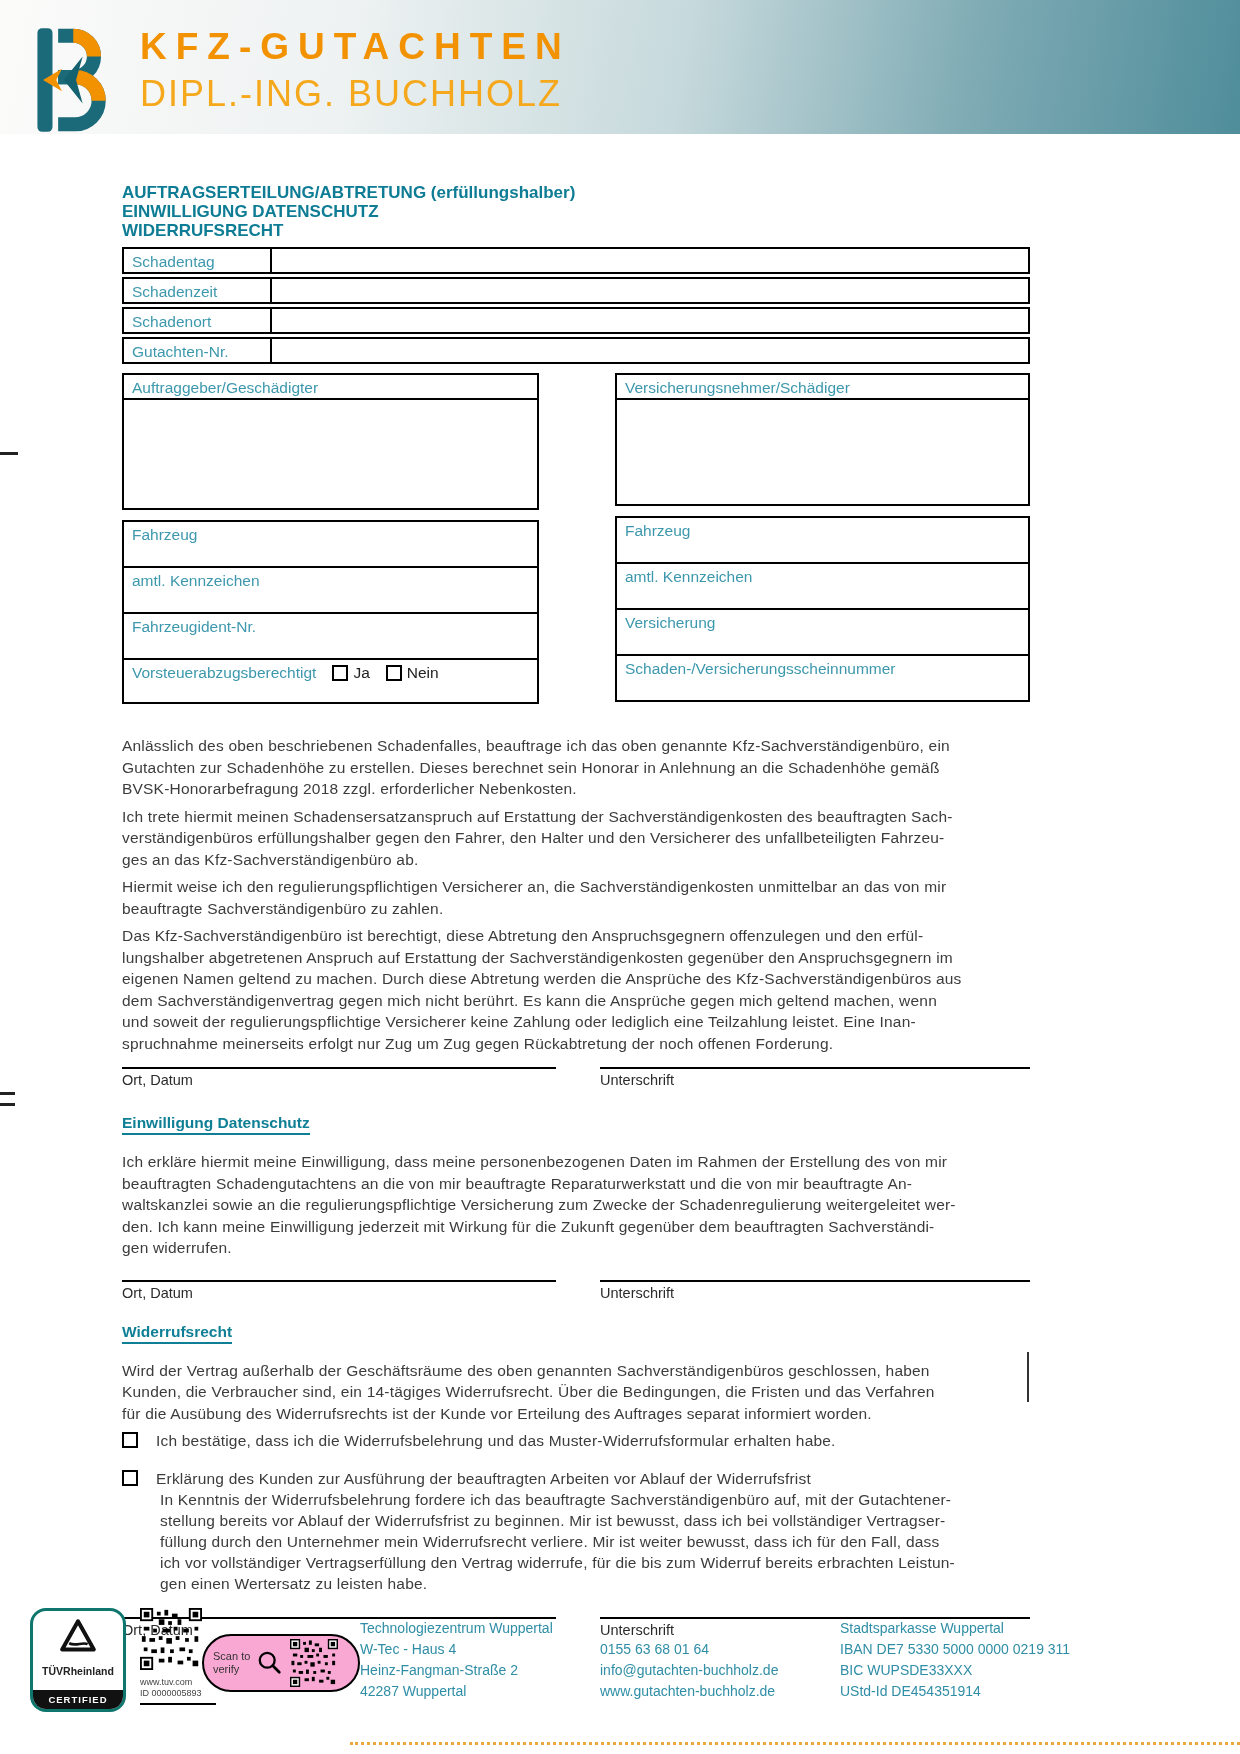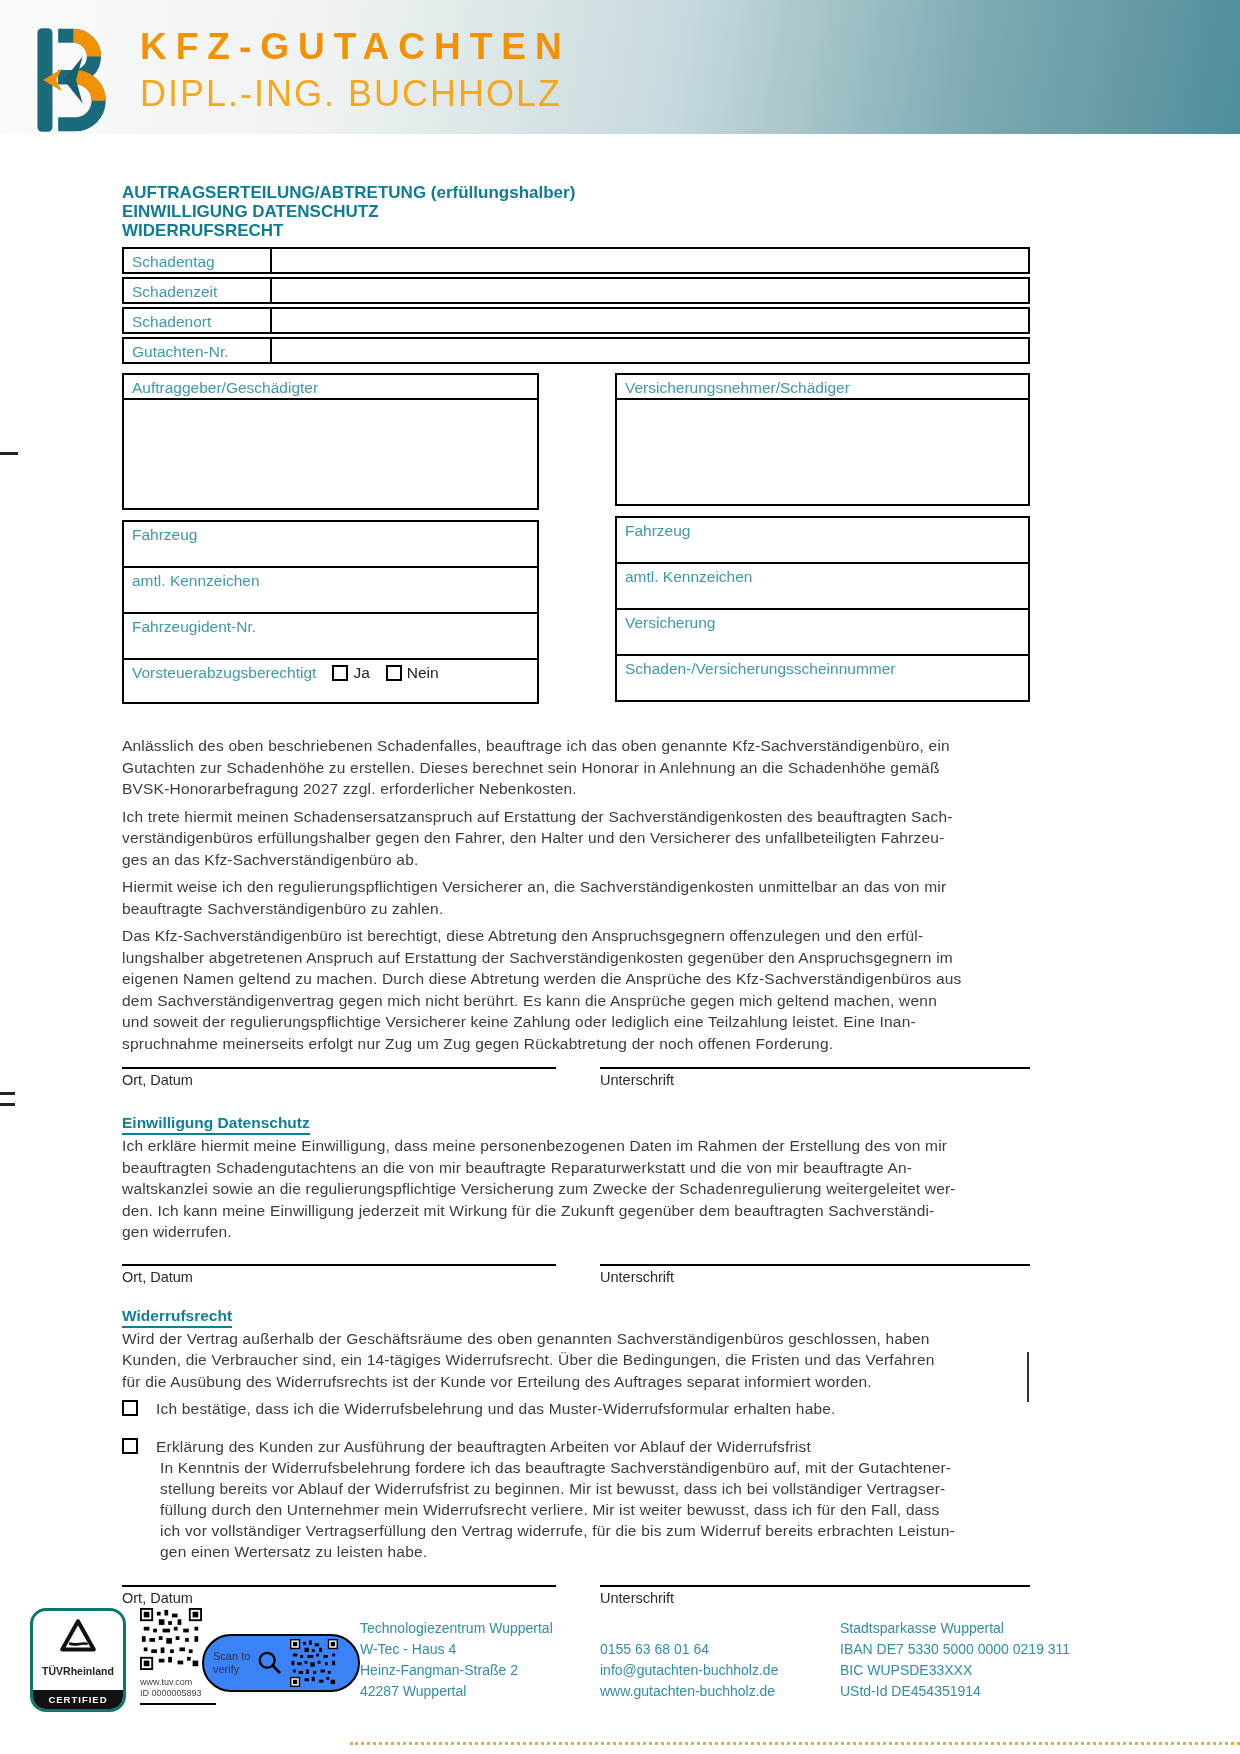--- a/index.html
+++ b/index.html
@@ -50,21 +50,21 @@
   .sig2{margin-top:21px;}
   .sig3{margin-top:23px;}
   .sigcell{border-top:2px solid #000;padding-top:3px;font-size:14.5px;color:#2b2b2b;}
   .sigL{width:434px;}
   .sigR{width:430px;}
   
   .sect-h{display:inline-block;color:#0f7f96;font-weight:bold;font-size:15.5px;line-height:20px;
           border-bottom:2px solid #0f7f96;}
   .dsh{margin-top:25px;}
   .wrh{margin-top:21px;}
-  .sect-body{margin-top:0;}
+  .sect-body{margin-top:16px;}
   
   .cbrow{display:flex;margin-top:6px;align-items:flex-start;}
   .cbrow .cb{margin-top:2px;}
   .cbrow .txt{margin-left:18px;font-size:15.5px;line-height:21px;color:#3c3c3c;letter-spacing:0.2px;}
   .cbblock{margin-top:17px;}
   .cb2title{font-size:15.5px;line-height:21px;letter-spacing:0.2px;}
   .cb2body{margin:0 0 0 4px;font-size:15.5px;line-height:21px;letter-spacing:0.2px;}
   
   .f-teal{position:absolute;color:#2f8ea6;font-size:14px;line-height:21px;}
   .f-addr{left:360px;top:1618px;}
@@ -72,21 +72,21 @@
   .f-bank{left:840px;top:1618px;}
   .tuv{position:absolute;left:30px;top:1608px;width:96px;height:104px;border:3px solid #0f766e;border-radius:16px;
        box-sizing:border-box;text-align:center;background:#fff;overflow:hidden;}
   .tuv-brand{font-size:10.5px;font-weight:bold;color:#222;margin-top:1px;}
   .tuv-cert{position:absolute;left:0;right:0;bottom:0;background:#111;color:#fff;font-size:9.5px;
             font-weight:bold;letter-spacing:1px;padding:4px 0;}
   .qr1{position:absolute;left:140px;top:1608px;}
   .qr-cap{font-size:9px;line-height:11px;color:#444;margin-top:3px;}
   .qr-rule{width:76px;border-top:2px solid #000;margin-top:4px;}
   .scanpill{position:absolute;left:202px;top:1634px;width:158px;height:58px;border:2.5px solid #000;
-            border-radius:30px;box-sizing:border-box;display:flex;align-items:center;gap:7px;padding:8px 9px;background:#3b82f6;}
+            border-radius:30px;box-sizing:border-box;display:flex;align-items:center;gap:7px;padding:8px 9px;background:#f9a8d4;}
   .scan-label{font-size:11px;line-height:13px;color:#333;}
   .dotted{position:absolute;left:350px;right:0;top:1742px;border-top:3px dotted #eda73f;}
   
   .mark{position:absolute;background:#222;}
   .m1{left:0;top:452px;width:18px;height:3px;}
   .m2{left:0;top:1092px;width:15px;height:3px;}
   .m3{left:0;top:1103px;width:15px;height:3px;}
   .vmark{left:1027px;top:1352px;width:2px;height:50px;background:#333;}
 </style>
 </head>
@@ -223,21 +223,21 @@
           </div>
           <div class="fbox">
             <span class="flabel">Schaden-/Versicherungsscheinnummer</span>
           </div>
         </div>
       </div>
     </div>
 
     <p class="para pre p1">Anlässlich des oben beschriebenen Schadenfalles, beauftrage ich das oben genannte Kfz-Sachverständigenbüro, ein
 Gutachten zur Schadenhöhe zu erstellen. Dieses berechnet sein Honorar in Anlehnung an die Schadenhöhe gemäß
-BVSK-Honorarbefragung 2027 zzgl. erforderlicher Nebenkosten.</p>
+BVSK-Honorarbefragung 2018 zzgl. erforderlicher Nebenkosten.</p>
     <p class="para pre">Ich trete hiermit meinen Schadensersatzanspruch auf Erstattung der Sachverständigenkosten des beauftragten Sach-
 verständigenbüros erfüllungshalber gegen den Fahrer, den Halter und den Versicherer des unfallbeteiligten Fahrzeu-
 ges an das Kfz-Sachverständigenbüro ab.</p>
     <p class="para pre">Hiermit weise ich den regulierungspflichtigen Versicherer an, die Sachverständigenkosten unmittelbar an das von mir
 beauftragte Sachverständigenbüro zu zahlen.</p>
     <p class="para pre">Das Kfz-Sachverständigenbüro ist berechtigt, diese Abtretung den Anspruchsgegnern offenzulegen und den erfül-
 lungshalber abgetretenen Anspruch auf Erstattung der Sachverständigenkosten gegenüber den Anspruchsgegnern im
 eigenen Namen geltend zu machen. Durch diese Abtretung werden die Ansprüche des Kfz-Sachverständigenbüros aus
 dem Sachverständigenvertrag gegen mich nicht berührt. Es kann die Ansprüche gegen mich geltend machen, wenn
 und soweit der regulierungspflichtige Versicherer keine Zahlung oder lediglich eine Teilzahlung leistet. Eine Inan-

